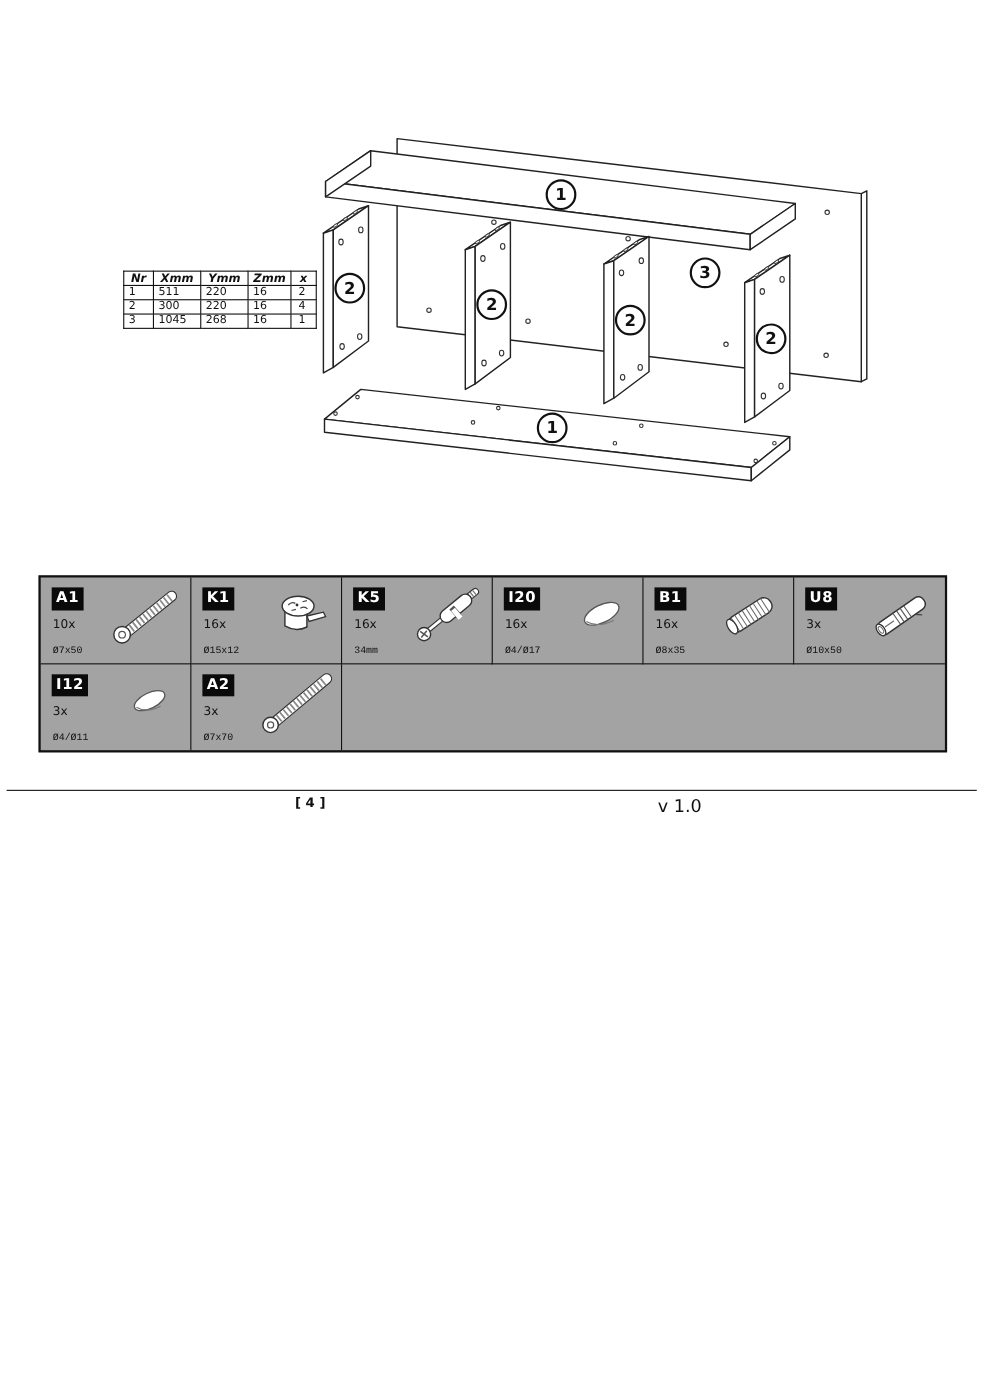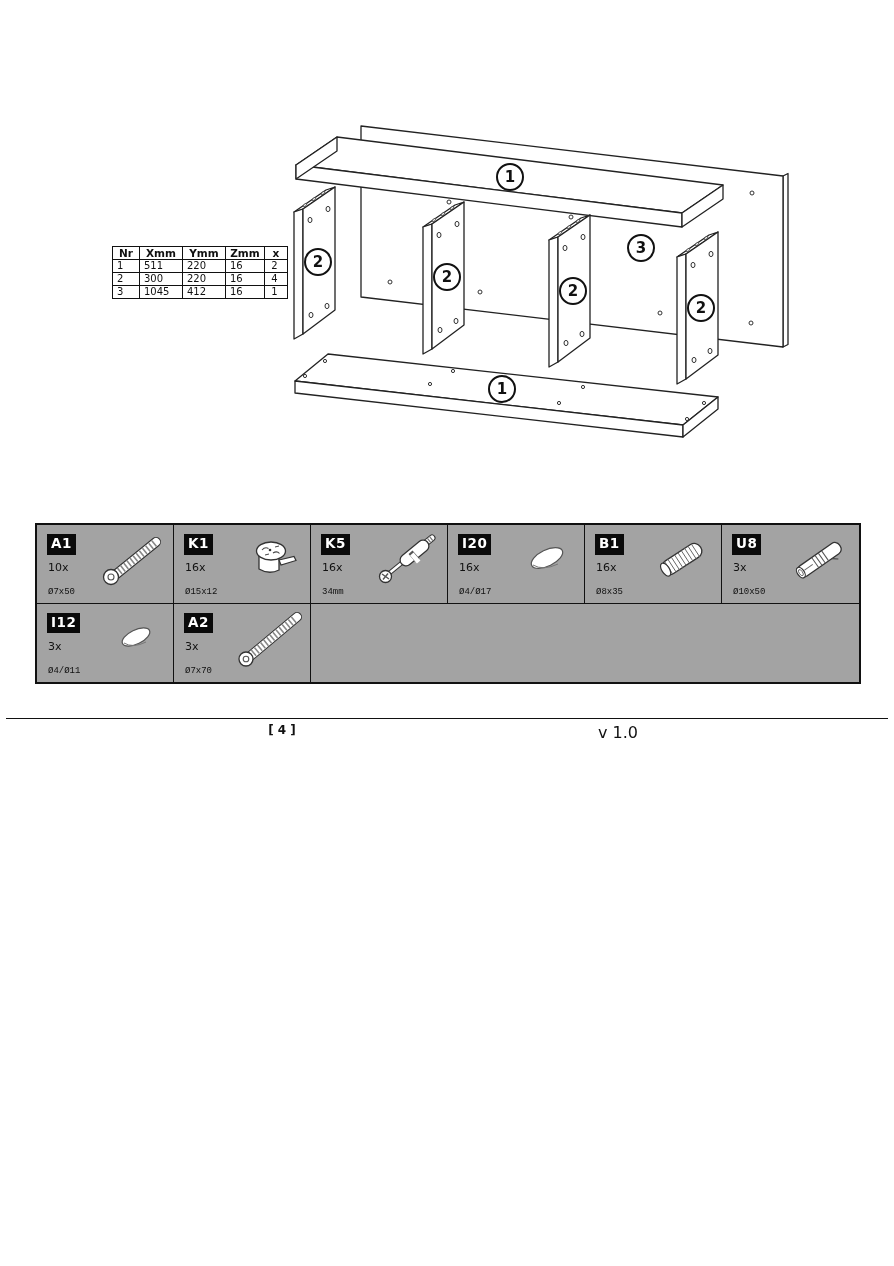--- a/index.html
+++ b/index.html
@@ -12,21 +12,21 @@
   .diagram-svg .hole{fill:#fff;stroke:#333;stroke-width:1;}
   .diagram-svg .mark{fill:#fff;stroke:#444;stroke-width:0.9;}
 
   .callout{position:absolute;width:28px;height:28px;border:2.5px solid #111;border-radius:50%;
            background:#fff;box-sizing:border-box;display:flex;align-items:center;justify-content:center;
            font-size:15px;font-weight:bold;line-height:1;}
 
   
   .dim-table{position:absolute;left:112px;top:246px;border-collapse:collapse;table-layout:fixed;}
   .dim-table th,.dim-table td{border:1px solid #111;font-size:10px;padding:0 3px;height:12px;line-height:12px;white-space:nowrap;}
-  .dim-table th{font-weight:bold;text-align:center;font-size:10.5px;}
+  .dim-table th{font-weight:bold;text-align:center;font-size:10.5px;font-style:italic;}
   .dim-table td{text-align:left;padding-left:4px;}
   .dim-table td.c{text-align:center;padding-left:0;}
   .dim-table{border:1.5px solid #111;}
 
   
   .hw-table{position:absolute;left:35px;top:523px;width:826px;height:161px;border:2px solid #111;
             box-sizing:border-box;display:grid;grid-template-columns:repeat(6,1fr);grid-template-rows:1fr 1fr;
             background:#a3a3a3;}
   .hw-cell{position:relative;border-right:1.5px solid #111;border-bottom:1.5px solid #111;}
   .hw-cell.last-col{border-right:none;}
@@ -168,21 +168,21 @@
     <tr>
       <td>2</td>
       <td>300</td>
       <td>220</td>
       <td>16</td>
       <td class="c">4</td>
     </tr>
     <tr>
       <td>3</td>
       <td>1045</td>
-      <td>412</td>
+      <td>268</td>
       <td>16</td>
       <td class="c">1</td>
     </tr>
   </tbody>
     </table>
 
   <div class="hw-table">
 
     <div class="hw-cell">
       <span class="hw-badge">A1</span>

